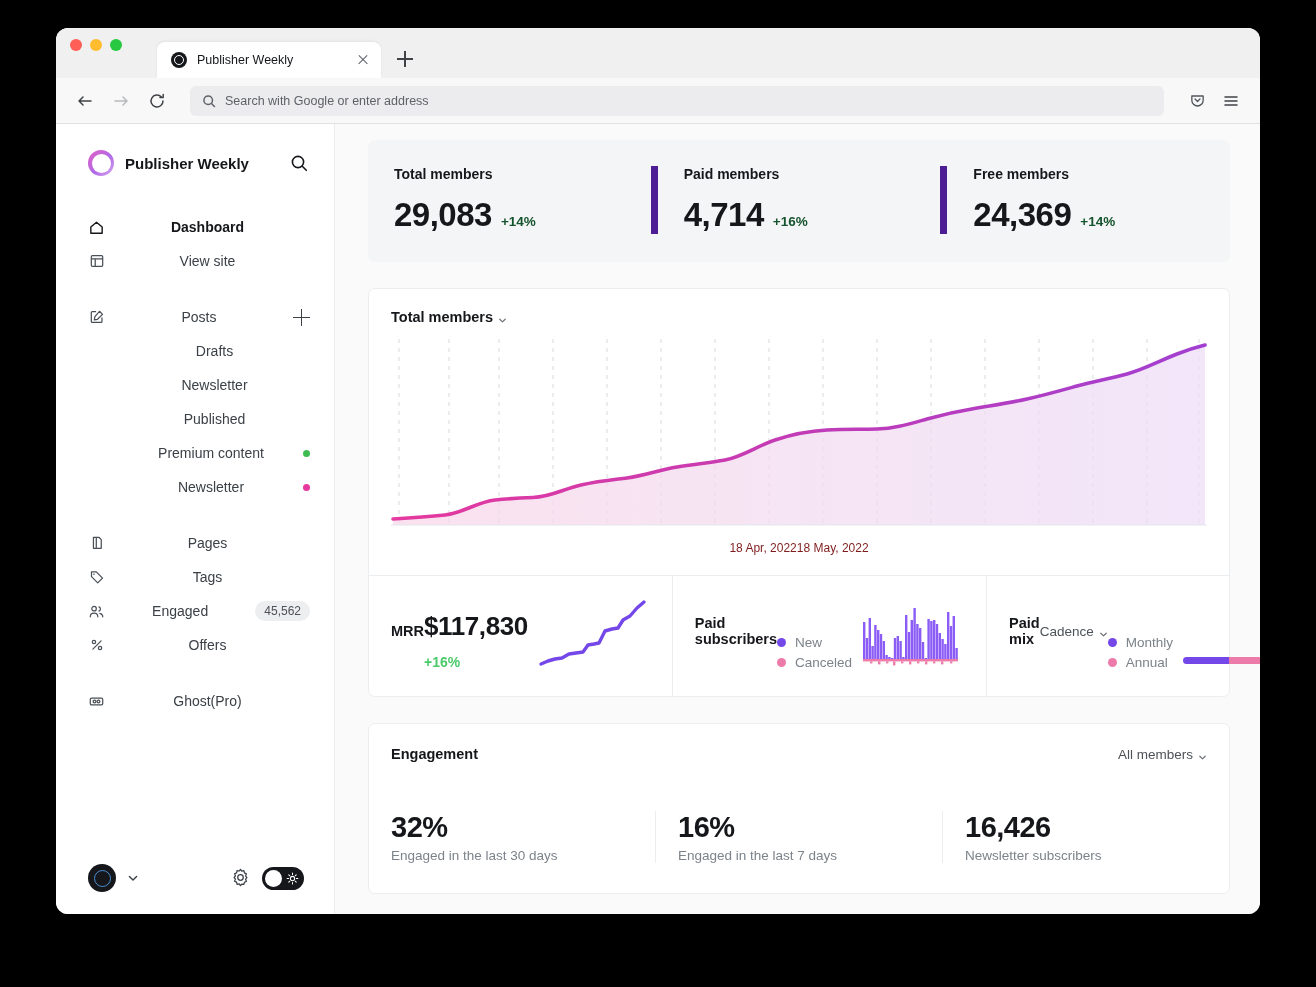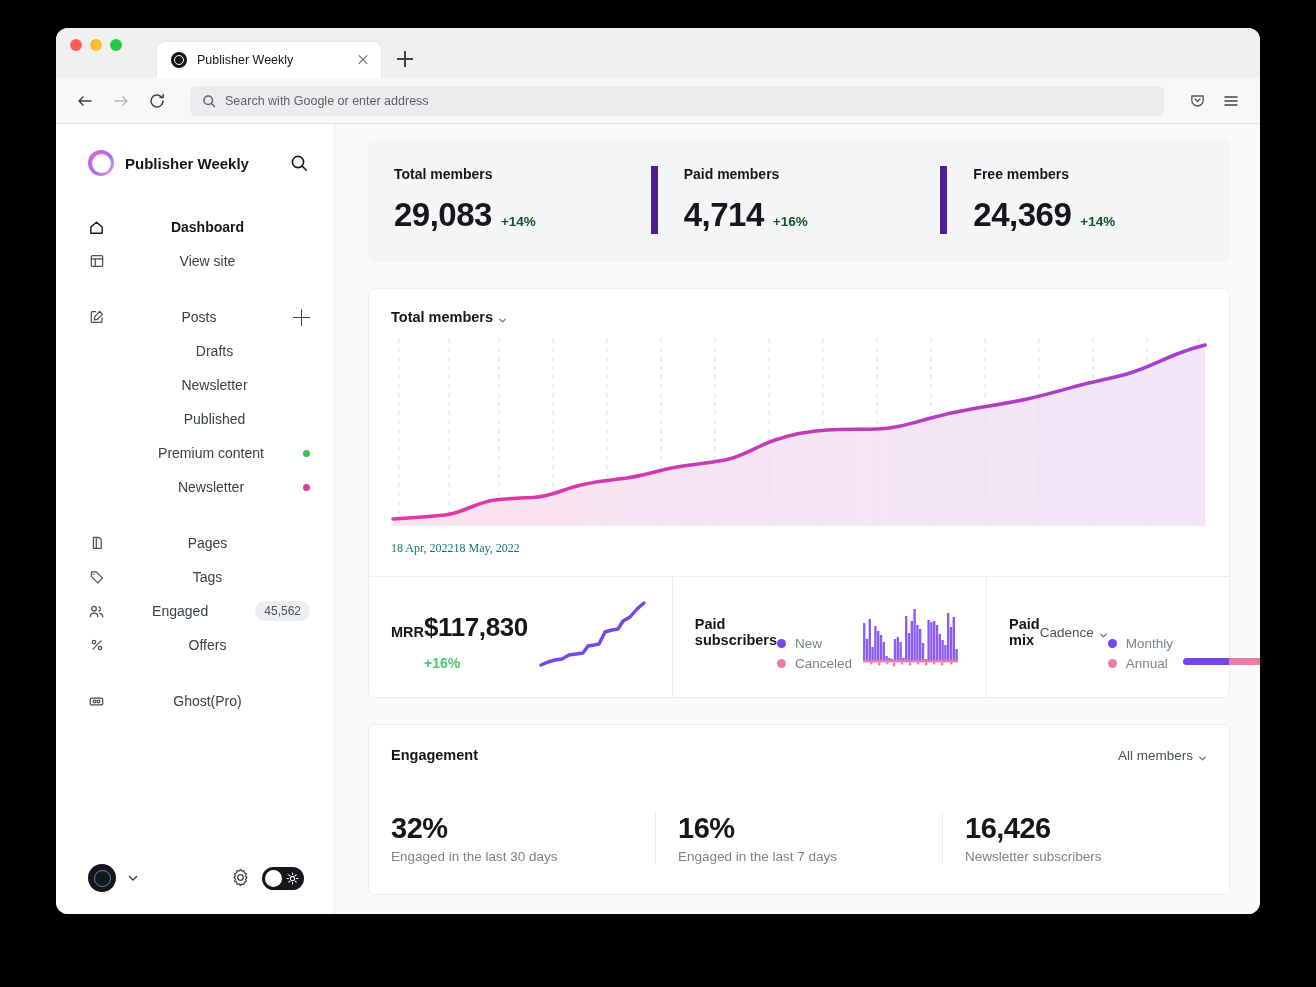--- a/index.html
+++ b/index.html
@@ -216,23 +216,23 @@
   .card-title { font-size: 14.5px; font-weight: 700; color: #15171a; }
   .dropdown {
     display: flex; align-items: center; gap: 5px;
     font-size: 13.5px; color: #4c5257; cursor: pointer;
   }
   .caret { width: 9px; height: 9px; }
 
   .chart-area { padding: 14px 22px 0 22px; position: relative; }
   .chart-svg { display: block; width: 100%; height: 192px; }
   .chart-dates {
-    display: flex; justify-content: flex-start;
+    display: flex; justify-content: center;
     padding: 10px 22px 20px 22px;
-    font-size: 12px; color: #0f766e; font-family: Liberation Serif, serif;
+    font-size: 12px; color: #7f1d1d;
   }
 
   .minirow { display: flex; border-top: 1px solid #ebeef0; }
   .minicol { flex: 1; padding: 22px 22px 26px 22px; display: flex; flex-direction: row; }
   .minicol + .minicol { border-left: 1px solid #ebeef0; }
   .minihead { display: flex; align-items: center; justify-content: space-between; margin-bottom: 6px; }
   .mini-title { font-size: 14.5px; font-weight: 700; color: #15171a; }
   .mini-body { display: flex; align-items: flex-end; justify-content: space-between; flex: 1; gap: 10px; }
   .mrr-value { font-size: 26px; font-weight: 700; color: #15171a; letter-spacing: -0.4px; margin-top: 2px; }
   .mrr-delta { font-size: 14px; font-weight: 600; color: #4bca6b; margin-top: 12px; }

